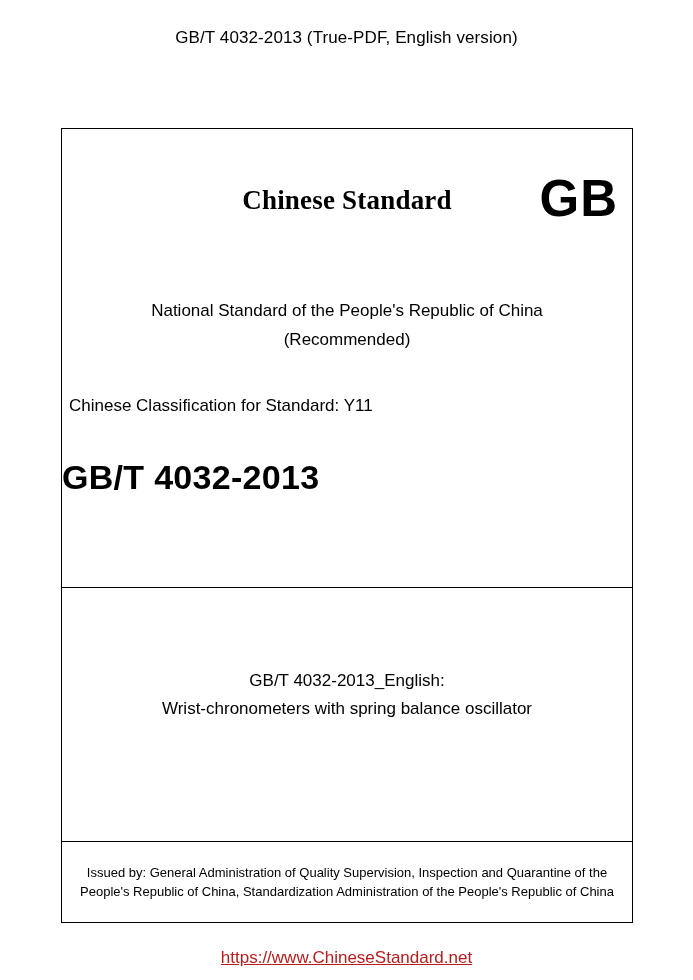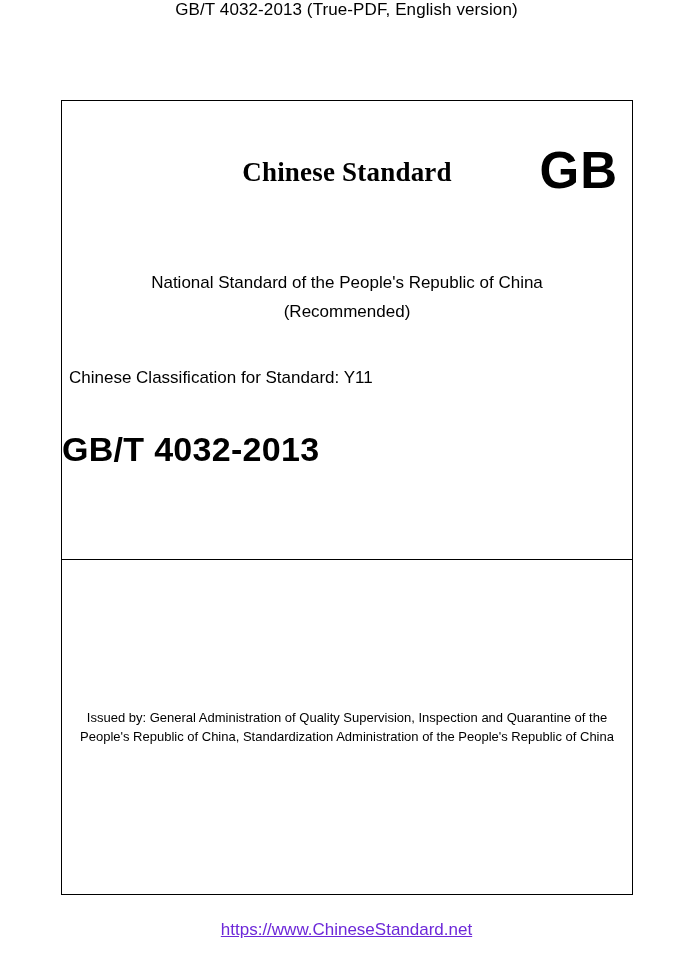--- a/index.html
+++ b/index.html
@@ -18,20 +18,21 @@
   .page {
     width: 693px;
     height: 980px;
     box-sizing: border-box;
     position: relative;
   }
   .doc-header {
     text-align: center;
     font-size: 17px;
     letter-spacing: 0.1px;
+    margin-top: 28px;
   }
   .cover-frame {
     position: absolute;
     left: 61px;
     top: 100px;
     width: 572px;
     height: 795px;
     border: 1px solid #000;
     box-sizing: border-box;
     display: flex;
@@ -119,21 +120,21 @@
     line-height: 19px;
   }
   .site-link {
     position: absolute;
     left: 0;
     right: 0;
     top: 920px;
     text-align: center;
     font-size: 17px;
     text-decoration: underline;
-    color: #6d28d9;
+    color: #b91c1c;
   }
 </style>
 </head>
 <body>
 
 <div class="page">
 
   <div class="doc-header">GB/T 4032-2013 (True-PDF, English version)</div>
 
   <div class="cover-frame">
@@ -148,20 +149,26 @@
         <div>National Standard of the People's Republic of China</div>
         <div>(Recommended)</div>
       </div>
 
       <div class="classification">Chinese Classification for Standard: Y11</div>
 
       <div class="std-number">GB/T 4032-2013</div>
 
     </div>
 
+    <div class="middle-block">
+      <div class="english-title">
+        <div>GB/T 4032-2013_English:</div>
+        <div>Wrist-chronometers with spring balance oscillator</div>
+      </div>
+    </div>
 
     <div class="issuer-block">
       <div class="issuer-text">Issued by: General Administration of Quality Supervision, Inspection and Quarantine of the People's Republic of China, Standardization Administration of the People's Republic of China</div>
     </div>
 
   </div>
 
   <a class="site-link" href="#">https://www.ChineseStandard.net</a>
 
 </div>

